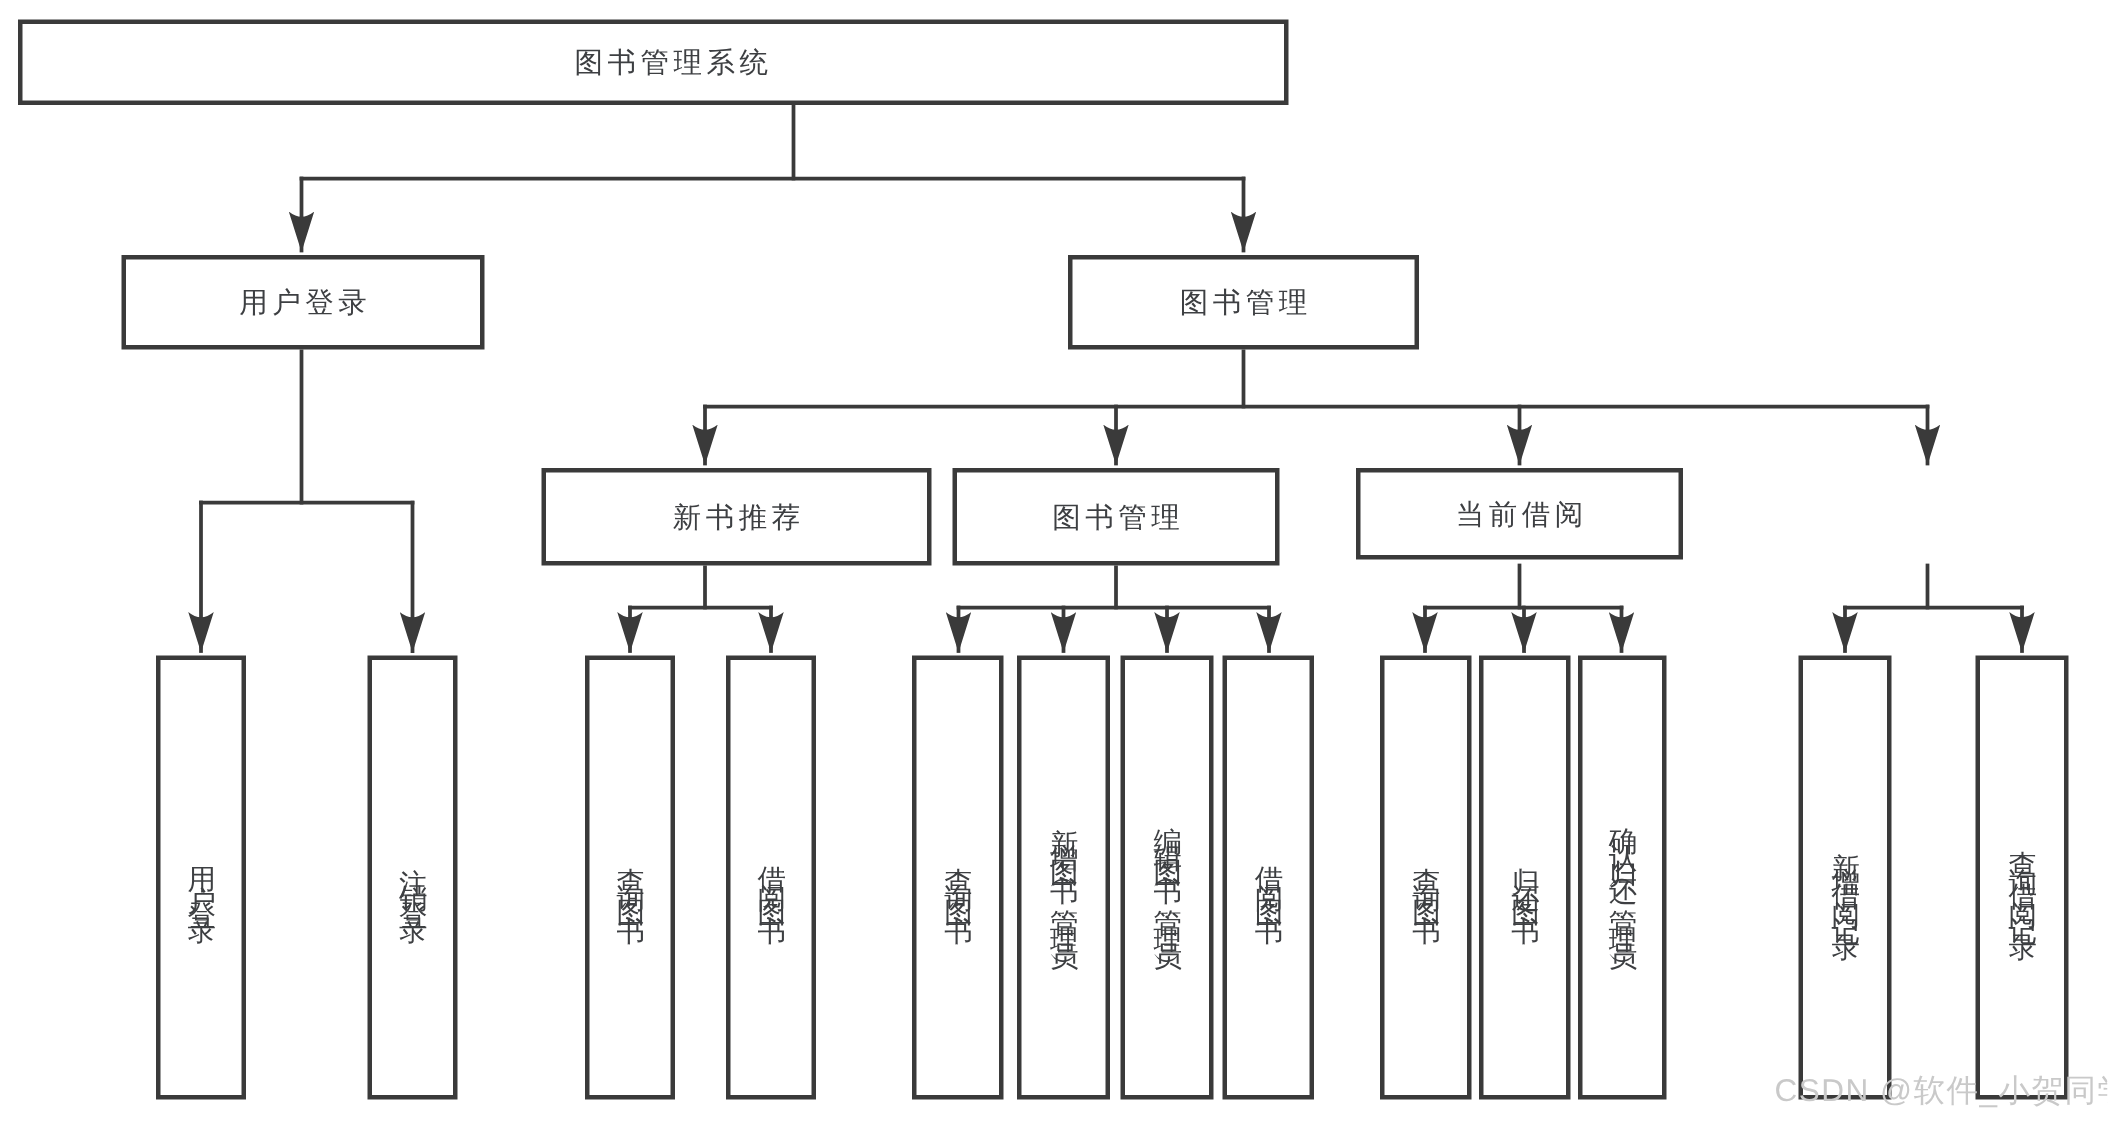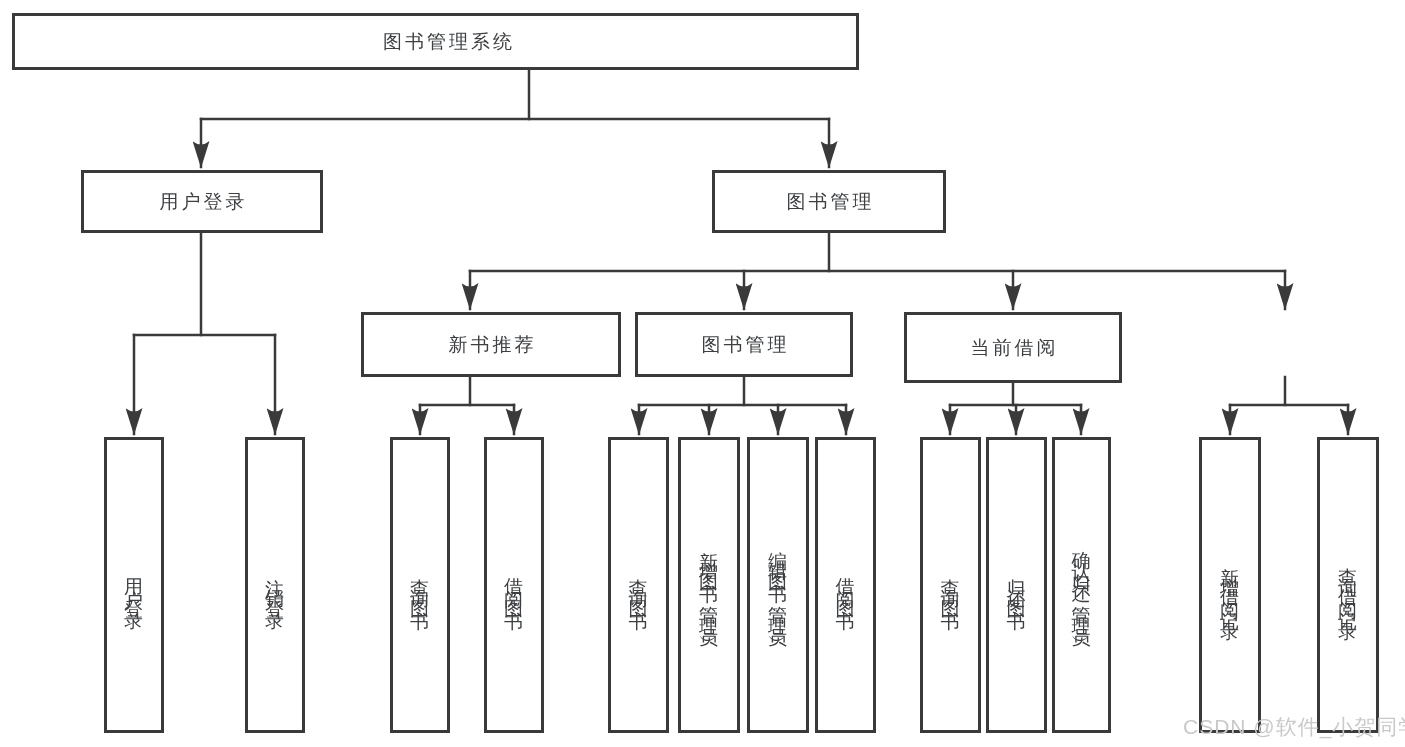--- a/index.html
+++ b/index.html
@@ -133,21 +133,21 @@
   <div class="node" style="left:712px; top:170px; width:234px; height:63px;align-items:center;">
     <span class="hlabel">图书管理</span>
   </div>
 
   <div class="node" style="left:361px; top:312px; width:260px; height:65px;">
     <span class="hlabel">新书推荐</span>
   </div>
   <div class="node" style="left:635px; top:312px; width:218px; height:65px;">
     <span class="hlabel">图书管理</span>
   </div>
-  <div class="node" style="left:904px; top:312px; width:218px; height:71px;">
+  <div class="node" style="left:904px; top:312px; width:218px; height:61px;">
     <span class="hlabel">当前借阅</span>
   </div>
 
   <div class="leaf" style="left:104px; top:437px; width:60px; height:296px;">
     <span class="vlabel">用户登录</span>
   </div>
   <div class="leaf" style="left:245px; top:437px; width:60px; height:296px;">
     <span class="vlabel">注销登录</span>
   </div>
 

